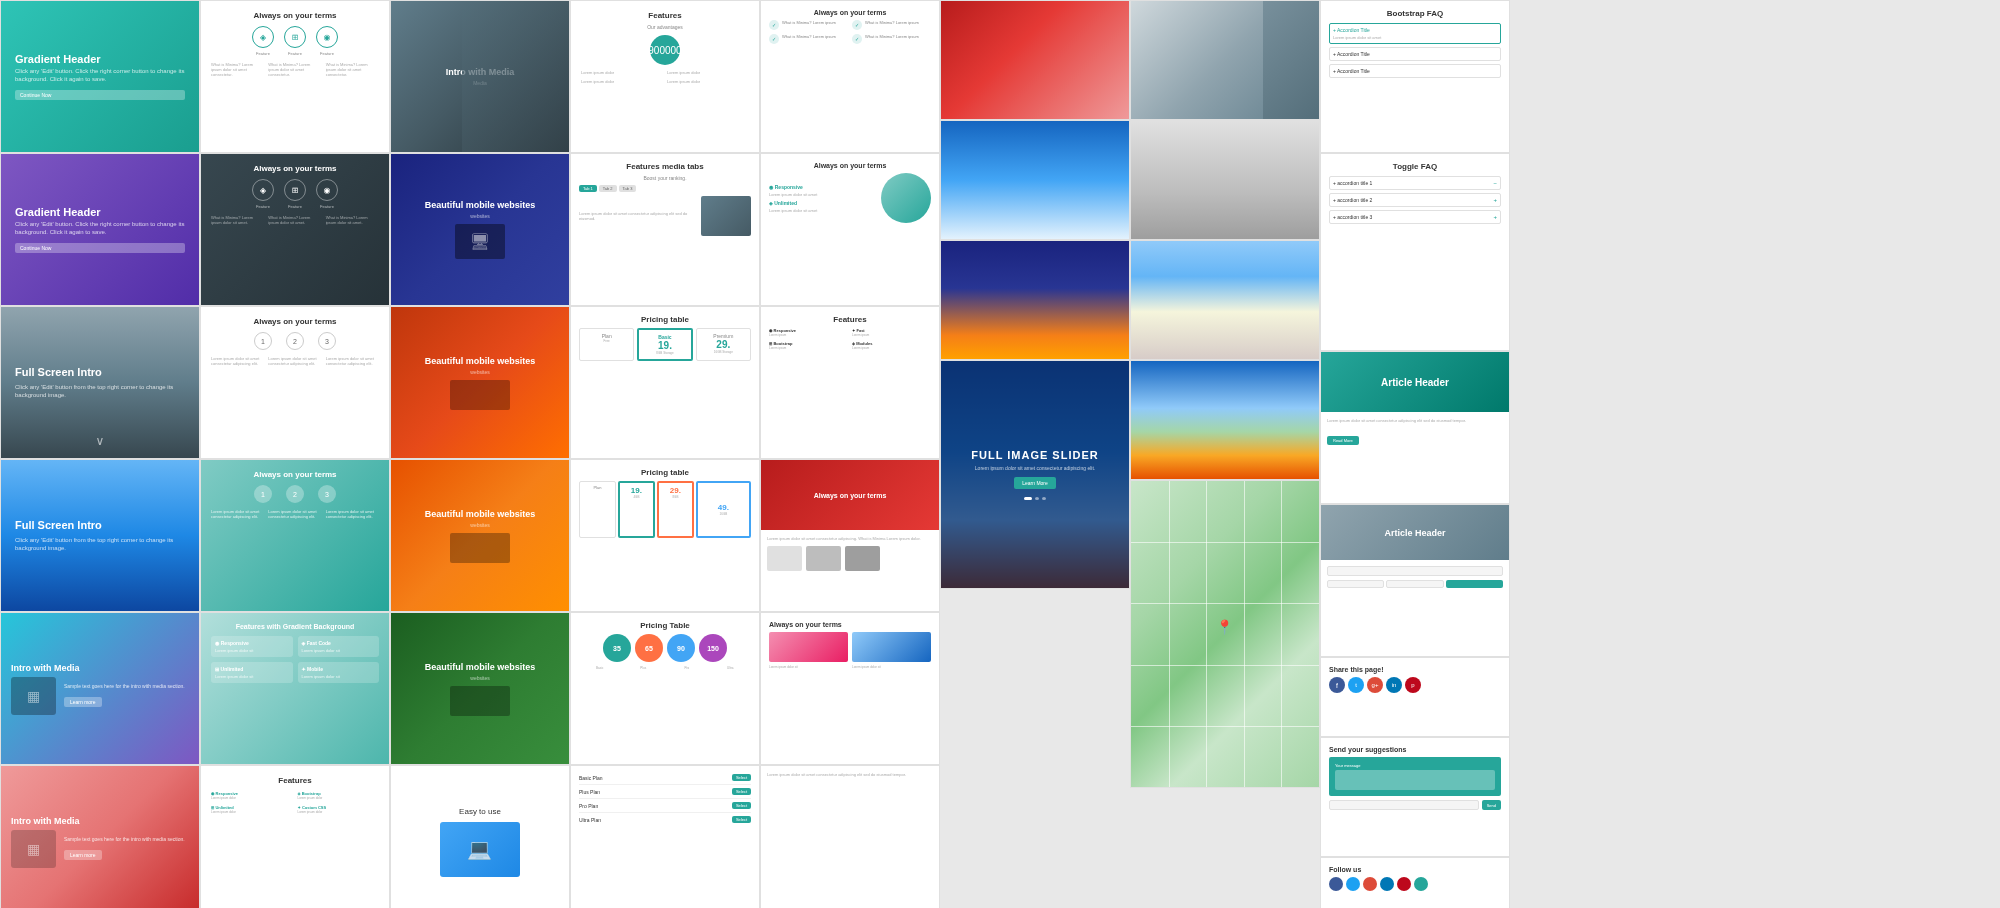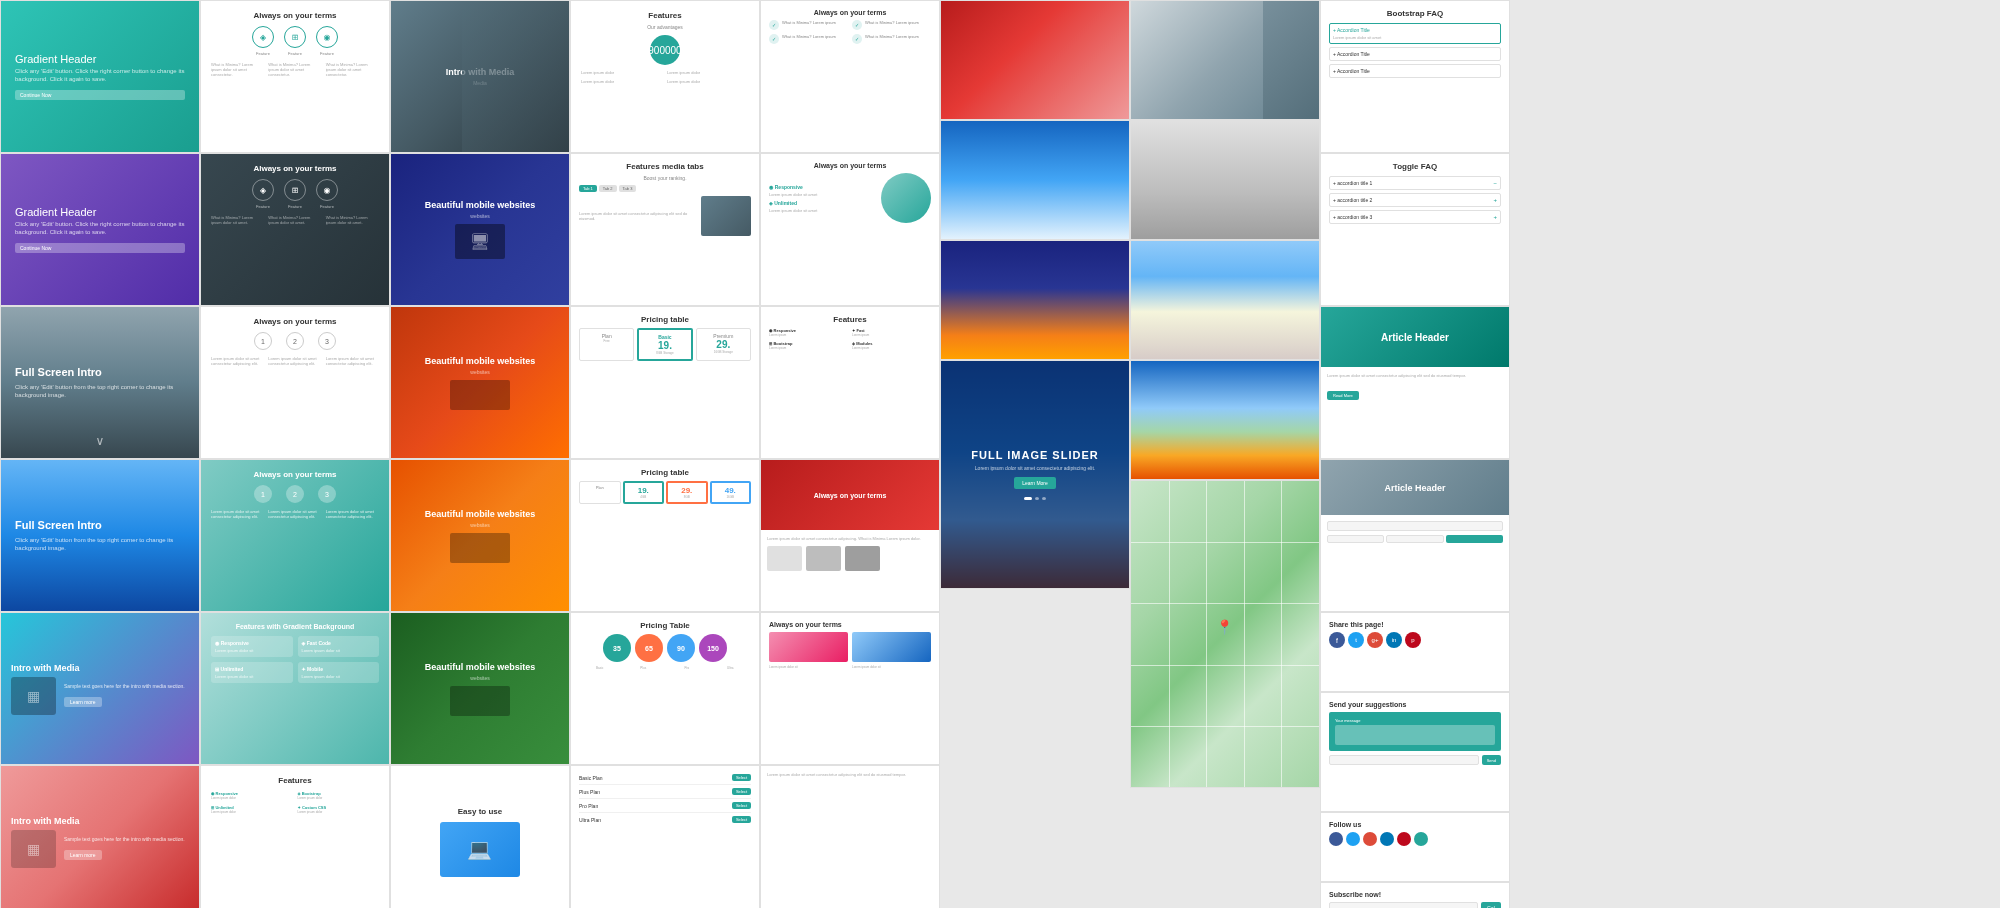--- a/index.html
+++ b/index.html
@@ -53,21 +53,21 @@
       height: 60px;
       padding: 8px;
       display: flex;
       flex-direction: column;
       justify-content: center;
     }
 
     .thumb-title {
       color: white;
       font-size: 8px;
-      font-weight: normal;
+      font-weight: bold;
       margin-bottom: 3px;
     }
 
     .thumb-text {
       color: rgba(255,255,255,0.75);
       font-size: 5px;
       line-height: 1.3;
     }
 
     .thumb-btn {
@@ -324,21 +324,21 @@
 
     <div class="thumbnail" style="height:153px; background:linear-gradient(135deg,#1b5e20,#2e7d32,#388e3c); display:flex;align-items:center;justify-content:center;">
       <div style="text-align:center;padding:10px;">
         <div style="color:white;font-size:9px;font-weight:bold;margin-bottom:3px;">Beautiful mobile websites</div>
         <div style="color:rgba(255,255,255,0.6);font-size:5px;margin-bottom:5px;">websites</div>
         <div style="width:60px;height:30px;background:rgba(0,0,0,0.3);border-radius:2px;margin:0 auto;"></div>
       </div>
     </div>
 
     <div class="thumbnail" style="height:153px; background:white; display:flex;flex-direction:column;align-items:center;justify-content:center;padding:10px;">
-      <div style="font-size:8px;color:#333;font-weight:bold;margin-bottom:6px;">Easy to use</div>
+      <div style="font-size:8px;color:#333;font-weight:normal;margin-bottom:6px;">Easy to use</div>
       <div style="width:80px;height:55px;background:linear-gradient(135deg,#42a5f5,#1e88e5);border-radius:3px;display:flex;align-items:center;justify-content:center;">
         <span style="font-size:20px;color:rgba(255,255,255,0.8);">💻</span>
       </div>
     </div>
 
   </div>
 
   <div class="column c4">
 
     <div class="thumbnail" style="height:153px; background:white; padding:10px;">
@@ -398,21 +398,21 @@
           <div style="font-size:4px;color:#888;">Plan</div>
         </div>
         <div style="border:2px solid #26a69a;padding:3px;text-align:center;border-radius:2px;">
           <div style="font-size:8px;color:#26a69a;font-weight:bold;">19.</div>
           <div style="font-size:3px;color:#aaa;">4GB</div>
         </div>
         <div style="border:2px solid #ff7043;padding:3px;text-align:center;border-radius:2px;">
           <div style="font-size:8px;color:#ff7043;font-weight:bold;">29.</div>
           <div style="font-size:3px;color:#aaa;">8GB</div>
         </div>
-        <div style="border:2px solid #42a5f5;padding:3px;text-align:center;border-radius:2px;">
+        <div style="border:2px solid #42a5f5;padding:20px;text-align:center;border-radius:2px;">
           <div style="font-size:8px;color:#42a5f5;font-weight:bold;">49.</div>
           <div style="font-size:3px;color:#aaa;">16GB</div>
         </div>
       </div>
     </div>
 
     <div class="thumbnail" style="height:153px; background:white; padding:8px;">
       <div style="text-align:center;font-size:8px;color:#333;font-weight:bold;margin-bottom:4px;">Pricing Table</div>
       <div style="display:flex;justify-content:center;gap:4px;margin-bottom:4px;">
         <div style="width:28px;height:28px;border-radius:50%;background:#26a69a;display:flex;flex-direction:column;align-items:center;justify-content:center;">
@@ -638,21 +638,21 @@
         <div style="font-size:4px;color:#aaa;margin-top:2px;">Lorem ipsum dolor sit amet</div>
       </div>
       <div style="border:1px solid #e0e0e0;border-radius:2px;padding:3px;margin-bottom:3px;">
         <div style="font-size:5px;color:#333;">+ Accordion Title</div>
       </div>
       <div style="border:1px solid #e0e0e0;border-radius:2px;padding:3px;">
         <div style="font-size:5px;color:#333;">+ Accordion Title</div>
       </div>
     </div>
 
-    <div class="thumbnail" style="height:153px; background:white; padding:8px;">
+    <div class="thumbnail" style="height:198px; background:white; padding:8px;">
       <div style="text-align:center;font-size:8px;color:#333;font-weight:bold;margin-bottom:5px;">Toggle FAQ</div>
       <div style="border:1px solid #e0e0e0;border-radius:2px;padding:3px;margin-bottom:3px;display:flex;justify-content:space-between;align-items:center;">
         <div style="font-size:5px;color:#333;">+ accordion title 1</div>
         <div style="font-size:6px;color:#26a69a;">−</div>
       </div>
       <div style="border:1px solid #e0e0e0;border-radius:2px;padding:3px;margin-bottom:3px;display:flex;justify-content:space-between;align-items:center;">
         <div style="font-size:5px;color:#333;">+ accordion title 2</div>
         <div style="font-size:6px;color:#26a69a;">+</div>
       </div>
       <div style="border:1px solid #e0e0e0;border-radius:2px;padding:3px;display:flex;justify-content:space-between;align-items:center;">

